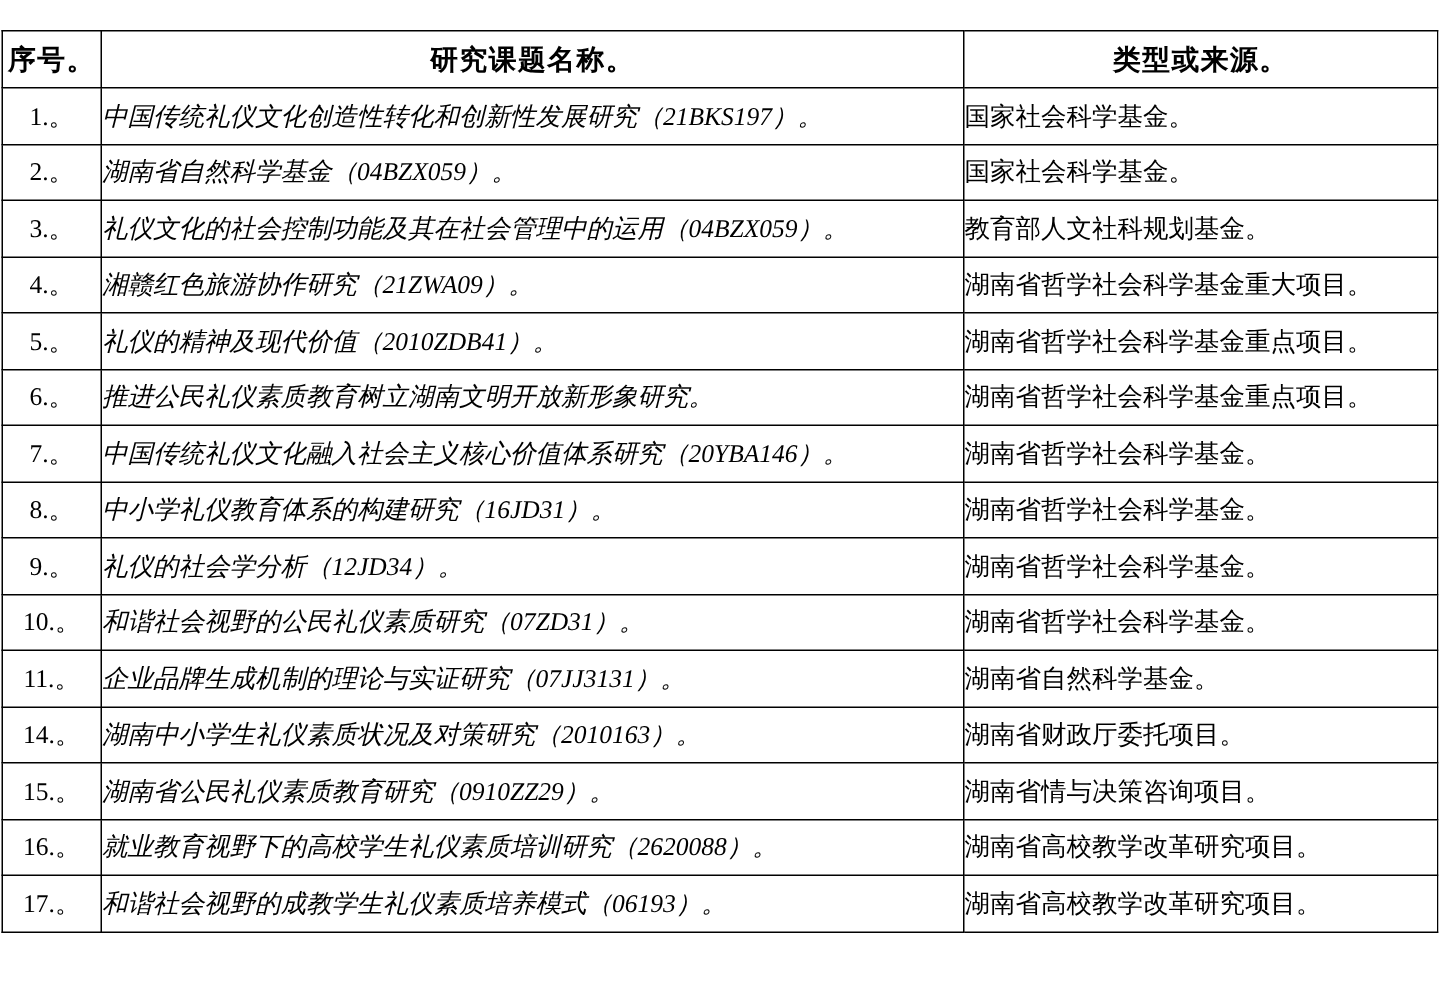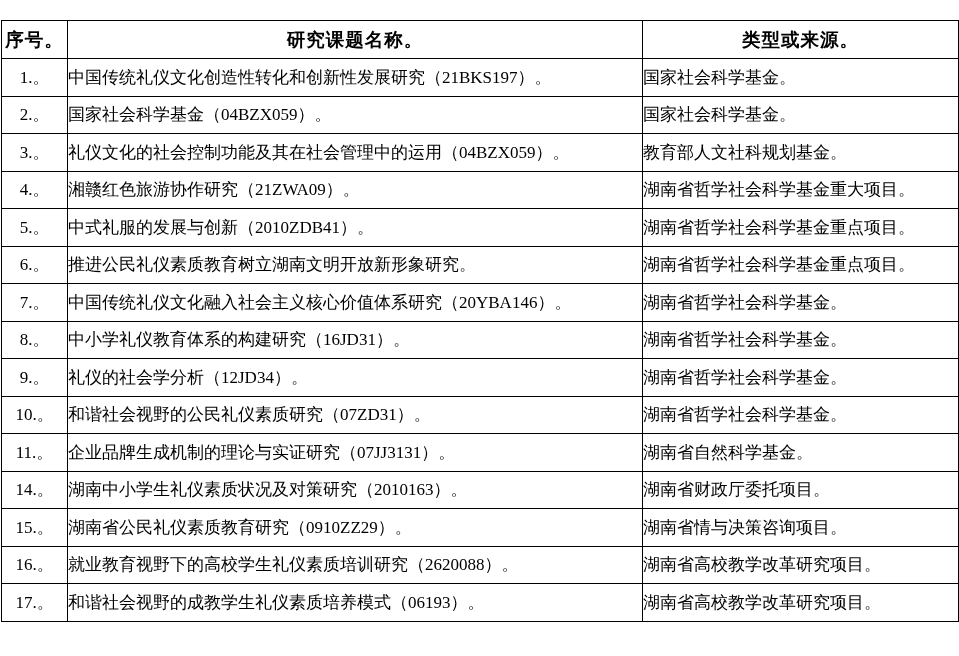--- a/index.html
+++ b/index.html
@@ -51,20 +51,21 @@
   }
   td.idx {
     text-align: center;
     font-size: 15.5px;
     font-family: "Liberation Serif", "DejaVu Serif", serif;
   }
   td.title {
     padding-left: 9px;
     white-space: nowrap;
     overflow: hidden;
+    font-style: italic;
   }
   td.source {
     padding-left: 9px;
     white-space: nowrap;
     overflow: hidden;
   }
   .hdr-index { letter-spacing: 2px; }
 </style>
 </head>
 <body>
@@ -84,36 +85,36 @@
       </tr>
     </thead>
     <tbody>
       <tr>
         <td class="idx">1.。</td>
         <td class="title">中国传统礼仪文化创造性转化和创新性发展研究（21BKS197）。</td>
         <td class="source">国家社会科学基金。</td>
       </tr>
       <tr>
         <td class="idx">2.。</td>
-        <td class="title">国家社会科学基金（04BZX059）。</td>
+        <td class="title">湖南省自然科学基金（04BZX059）。</td>
         <td class="source">国家社会科学基金。</td>
       </tr>
       <tr>
         <td class="idx">3.。</td>
         <td class="title">礼仪文化的社会控制功能及其在社会管理中的运用（04BZX059）。</td>
         <td class="source">教育部人文社科规划基金。</td>
       </tr>
       <tr>
         <td class="idx">4.。</td>
         <td class="title">湘赣红色旅游协作研究（21ZWA09）。</td>
         <td class="source">湖南省哲学社会科学基金重大项目。</td>
       </tr>
       <tr>
         <td class="idx">5.。</td>
-        <td class="title">中式礼服的发展与创新（2010ZDB41）。</td>
+        <td class="title">礼仪的精神及现代价值（2010ZDB41）。</td>
         <td class="source">湖南省哲学社会科学基金重点项目。</td>
       </tr>
       <tr>
         <td class="idx">6.。</td>
         <td class="title">推进公民礼仪素质教育树立湖南文明开放新形象研究。</td>
         <td class="source">湖南省哲学社会科学基金重点项目。</td>
       </tr>
       <tr>
         <td class="idx">7.。</td>
         <td class="title">中国传统礼仪文化融入社会主义核心价值体系研究（20YBA146）。</td>

